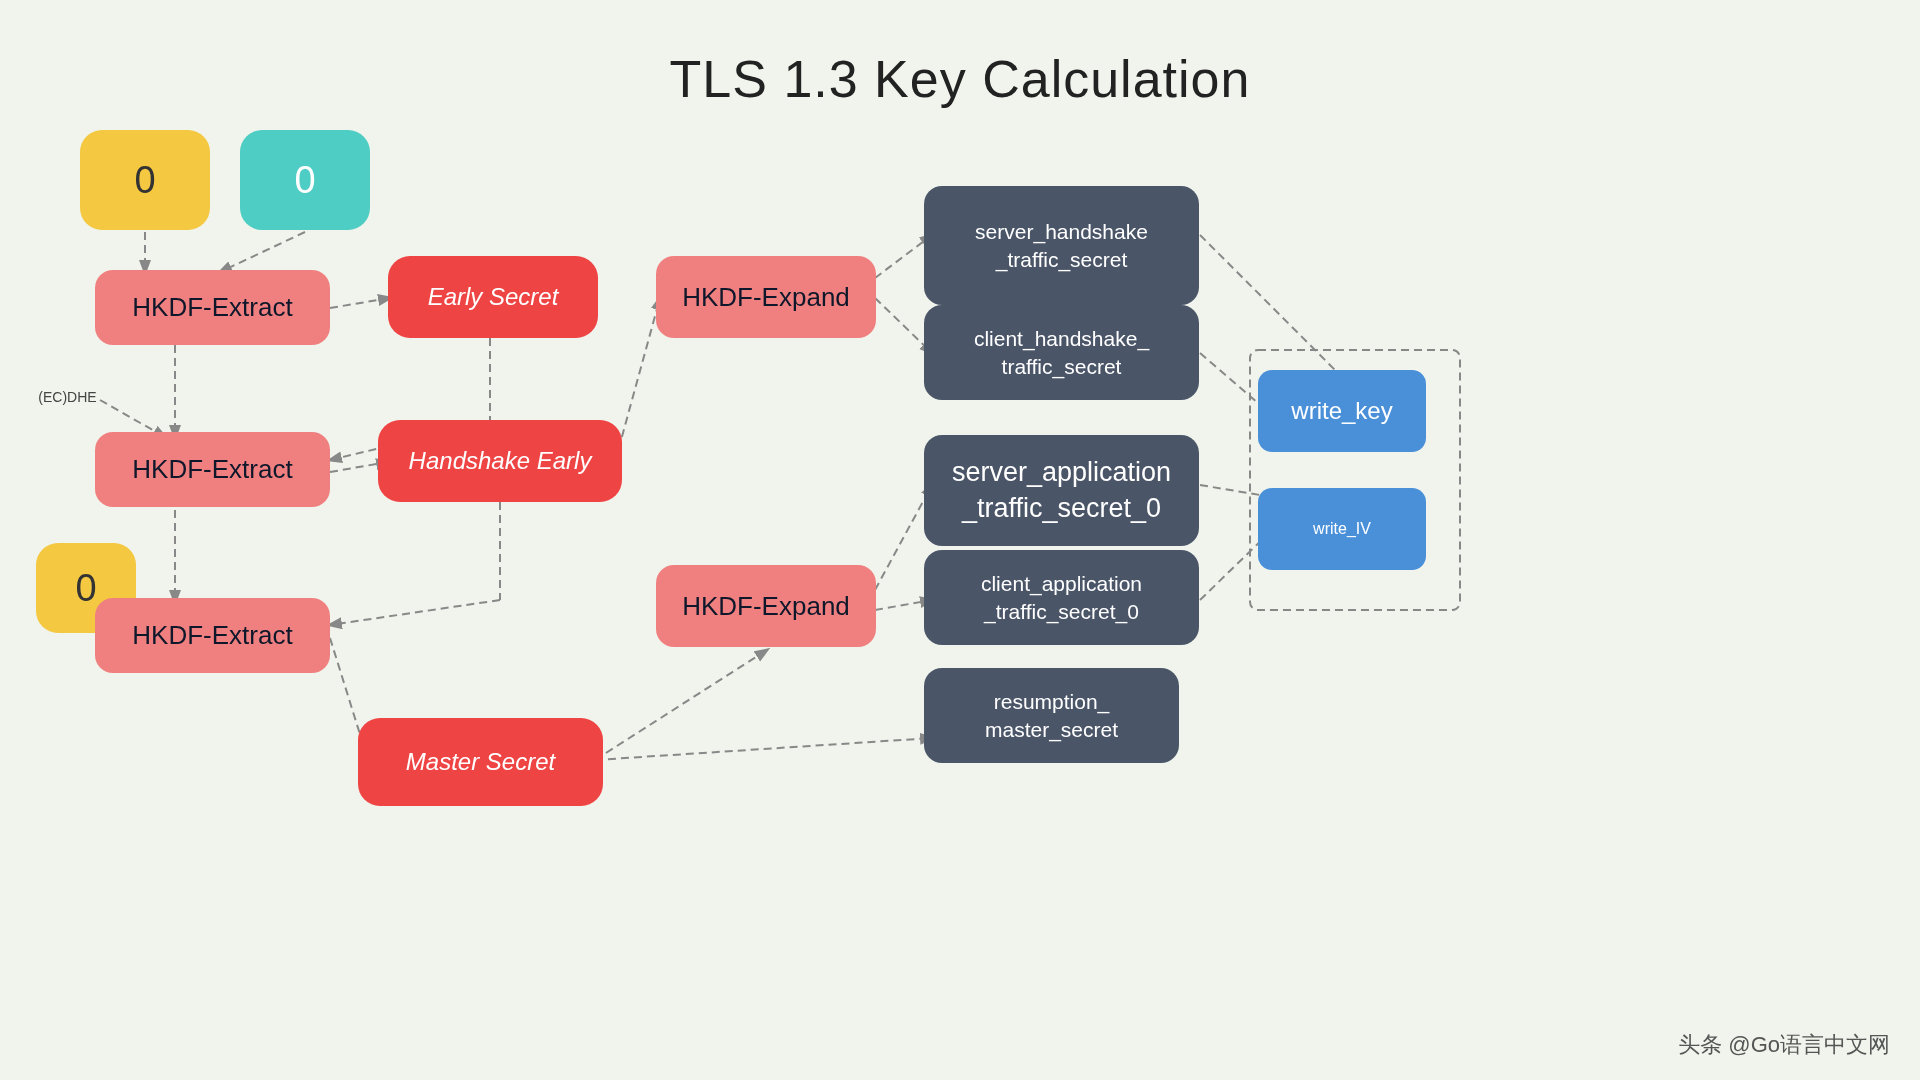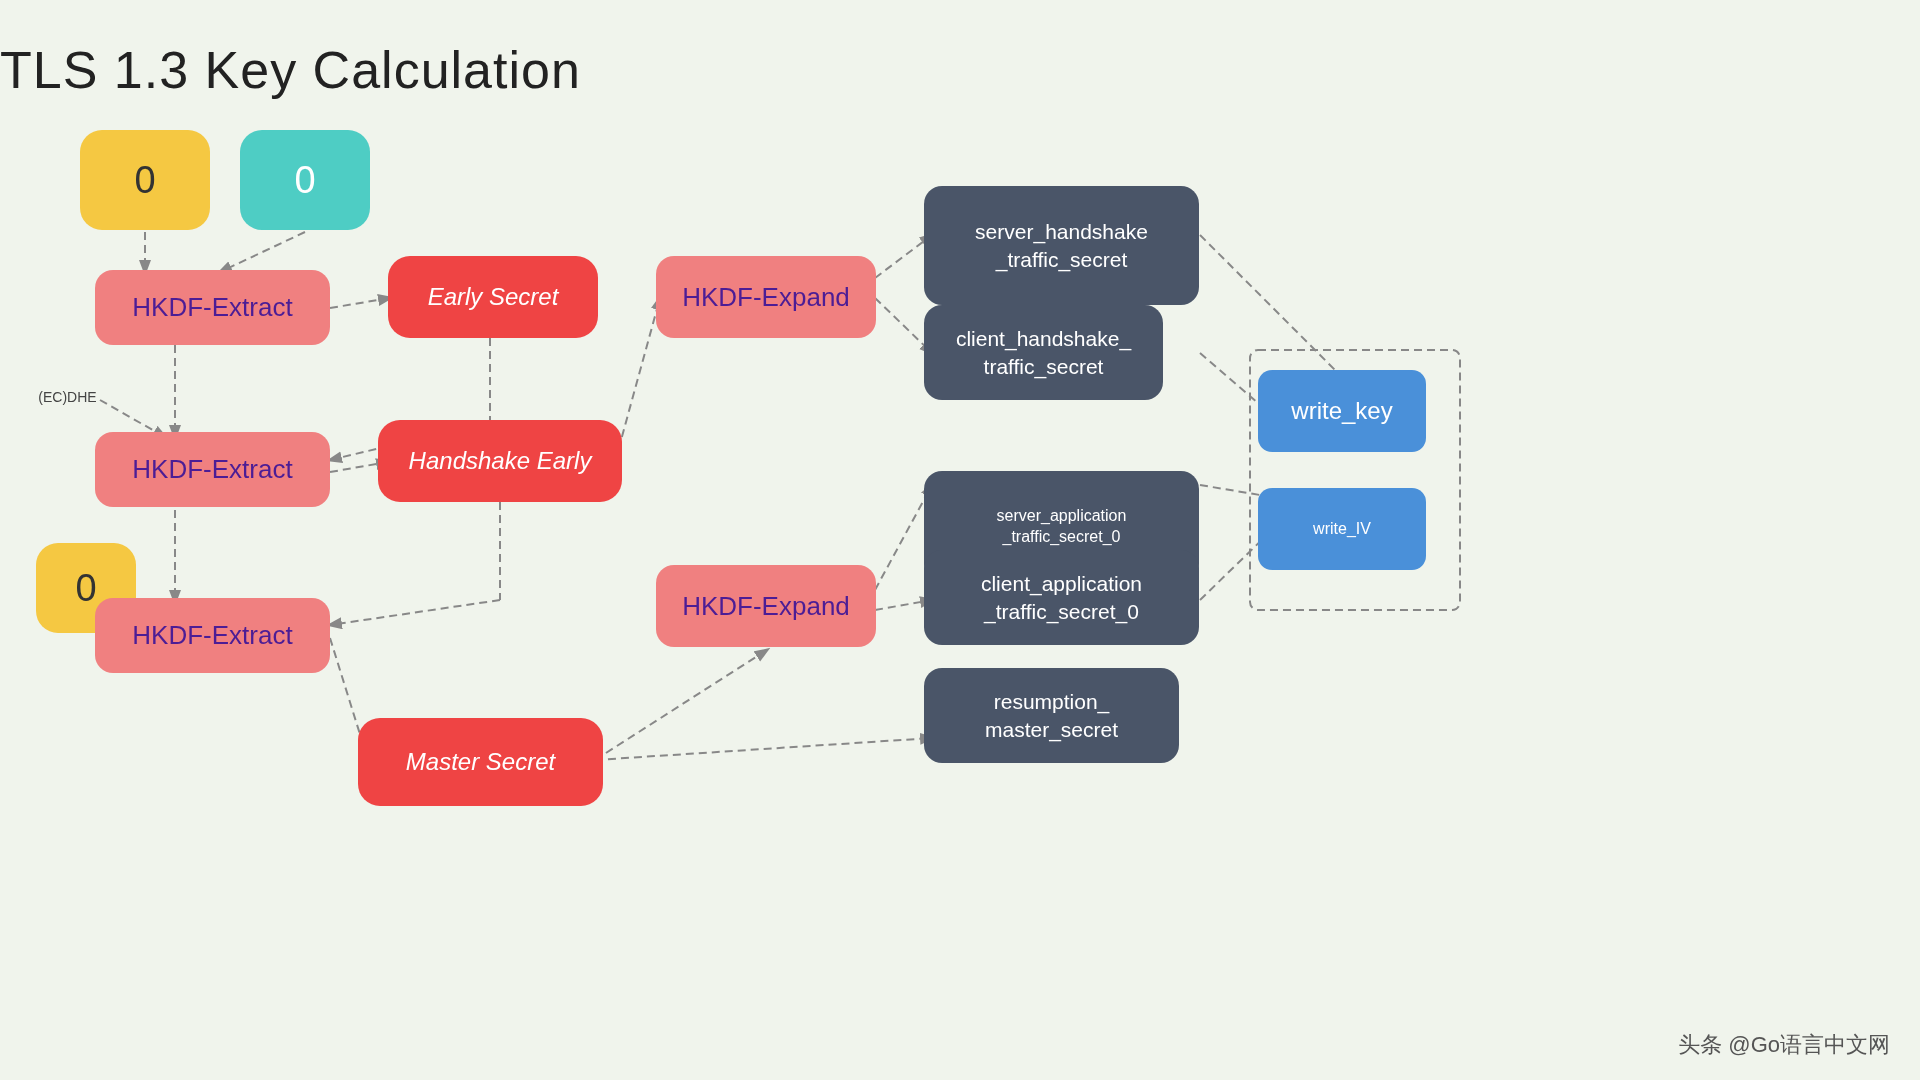--- a/index.html
+++ b/index.html
@@ -5,25 +5,27 @@
     * { box-sizing: border-box; margin: 0; padding: 0; }
     body {
       width: 1920px;
       height: 1080px;
       background: #f0f4ec;
       font-family: 'Arial', sans-serif;
       overflow: hidden;
       position: relative;
     }
     .title {
+      text-align: center;
       font-size: 52px;
       font-weight: 500;
       color: #222;
       padding-top: 40px;
       letter-spacing: 1px;
+      margin-top: 9px;
     }
     .diagram {
       position: absolute;
       top: 0; left: 0;
       width: 1920px;
       height: 1080px;
     }
     
     .box {
       position: absolute;
@@ -40,21 +42,21 @@
       color: #333;
       border-radius: 22px;
     }
     .box-teal {
       background: #4ecdc4;
       color: #fff;
       border-radius: 22px;
     }
     .box-pink {
       background: #f08080;
-      color: #4c1d95;
+      color: #0f172a;
       border-radius: 18px;
     }
     .box-gray {
       background: #ef4444;
       color: #fff;
       border-radius: 22px;
       font-style: italic;
     }
     .box-dark {
       background: #4a5568;
@@ -193,25 +195,25 @@
   </div>
 
   <div class="box box-pink" style="left:656px; top:565px; width:220px; height:82px;">
     <span>HKDF-Expand</span>
   </div>
 
   <div class="box box-dark" style="left:924px; top:186px; width:275px; height:119px; font-size:21px; line-height:1.3;">
     <span>server_handshake<br>_traffic_secret</span>
   </div>
 
-  <div class="box box-dark" style="left:924px; top:305px; width:239px; height:95px; font-size:21px; line-height:1.3;align-items:center;">
+  <div class="box box-dark" style="left:924px; top:305px; width:275px; height:95px; font-size:21px; line-height:1.3;align-items:center;">
     <span>client_handshake_<br>traffic_secret</span>
   </div>
 
-  <div class="box box-dark" style="left:924px; top:435px; width:275px; height:111px; font-size:16px; line-height:1.3;margin-top:36px;">
+  <div class="box box-dark" style="left:924px; top:435px; width:275px; height:111px; font-size:27px; line-height:1.3;">
     <span>server_application<br>_traffic_secret_0</span>
   </div>
 
   <div class="box box-dark" style="left:924px; top:550px; width:275px; height:95px; font-size:21px; line-height:1.3;">
     <span>client_application<br>_traffic_secret_0</span>
   </div>
 
   <div class="box box-dark" style="left:924px; top:668px; width:255px; height:95px; font-size:21px; line-height:1.3;">
     <span>resumption_<br>master_secret</span>
   </div>

